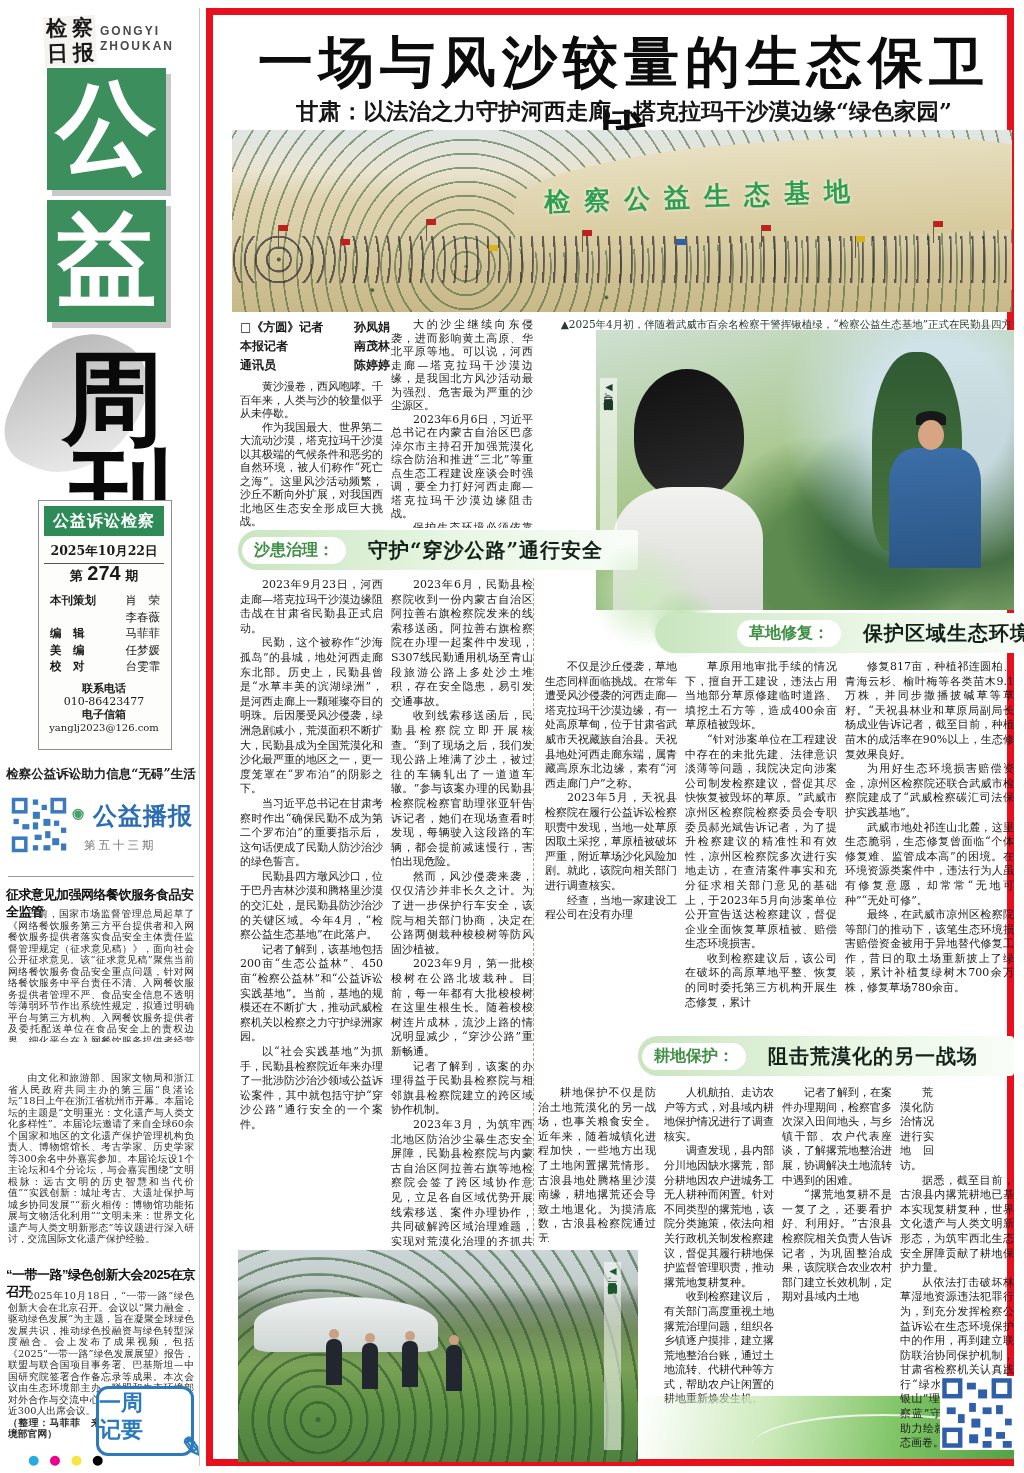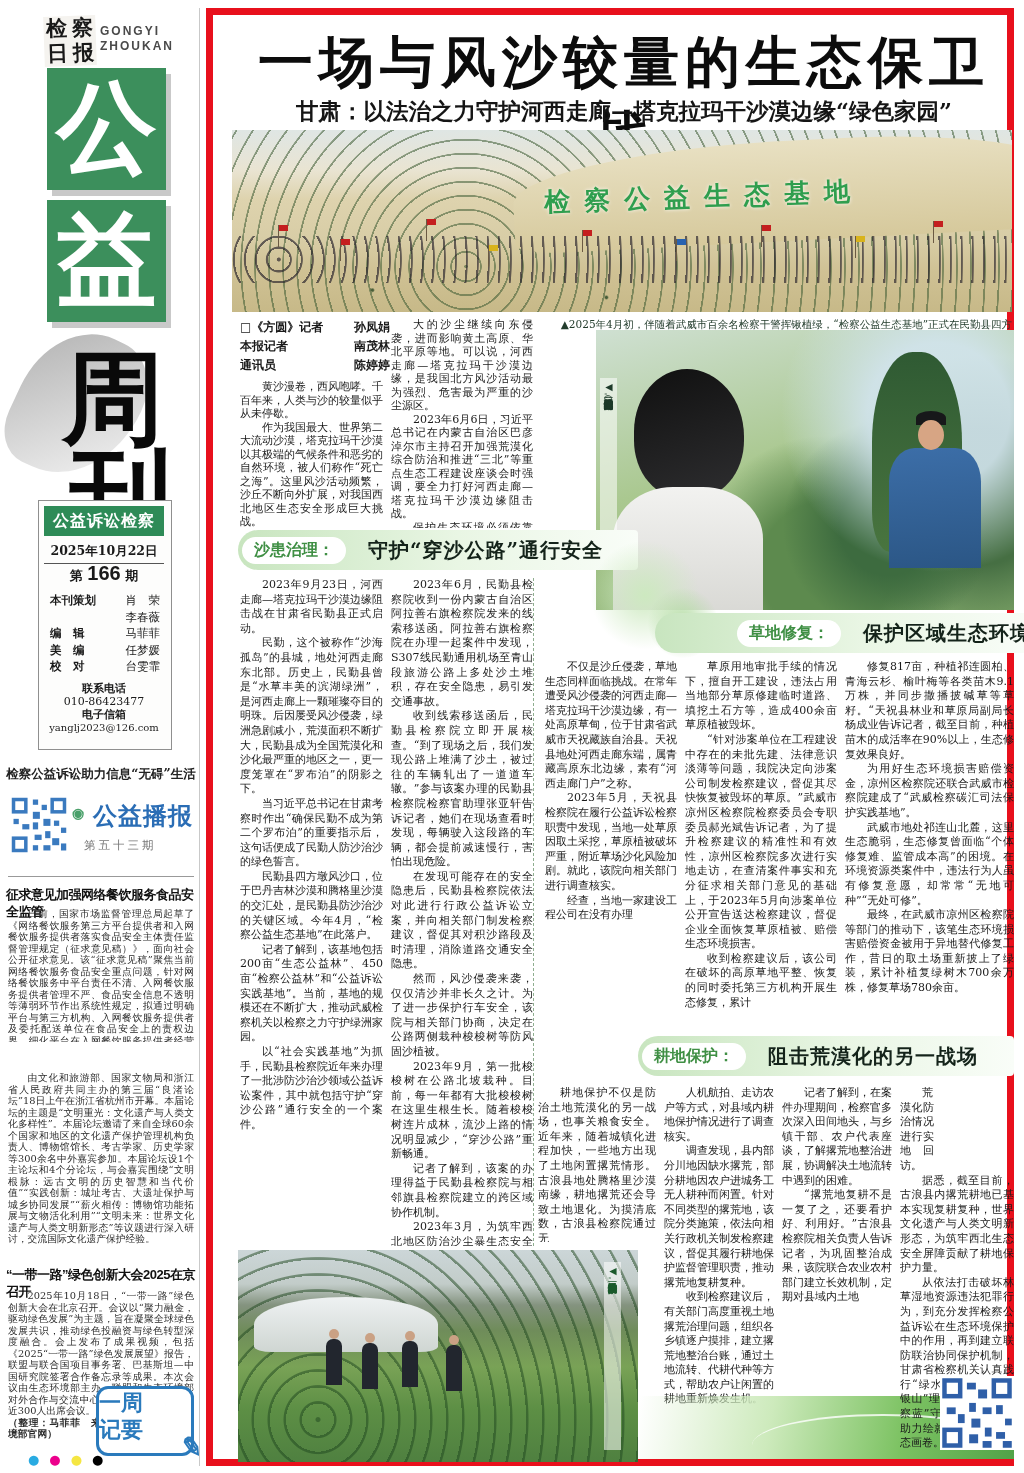--- a/index.html
+++ b/index.html
@@ -171,21 +171,21 @@
   <div class="abs tile" id="tile2">益</div>
   <div class="abs" id="brush"></div>
   <div class="abs bigchar" id="zhou">周</div>
   <div class="abs bigchar" id="kan">刊</div>
 
   <div class="abs" id="infobox"></div>
   <div class="abs" id="colbanner">公益诉讼检察</div>
   <div class="abs" id="pubdate">2025年10月22日</div>
   <div class="abs" id="issue">
     <span>第</span>
-    <b>166</b>
+    <b>274</b>
     <span>期</span>
   </div>
   <div class="abs" id="staff">
     <div class="staffrow">
         <span class="r">本刊策划</span>
         <span>肖　荣</span>
       </div>
     <div class="staffrow">
         <span class="r"></span>
         <span>李春薇</span>
@@ -330,21 +330,20 @@
       <p class="p">2023年9月23日，河西走廊—塔克拉玛干沙漠边缘阻击战在甘肃省民勤县正式启动。</p>
       <p class="p">民勤，这个被称作“沙海孤岛”的县城，地处河西走廊东北部。历史上，民勤县曾是“水草丰美的滨湖绿洲”，是河西走廊上一颗璀璨夺目的明珠。后因屡受风沙侵袭，绿洲急剧减小，荒漠面积不断扩大，民勤县成为全国荒漠化和沙化最严重的地区之一，更一度笼罩在“罗布泊”的阴影之下。</p>
       <p class="p">当习近平总书记在甘肃考察时作出“确保民勤不成为第二个罗布泊”的重要指示后，这句话便成了民勤人防沙治沙的绿色誓言。</p>
       <p class="p">民勤县四方墩风沙口，位于巴丹吉林沙漠和腾格里沙漠的交汇处，是民勤县防沙治沙的关键区域。今年4月，“检察公益生态基地”在此落户。</p>
       <p class="p">记者了解到，该基地包括200亩“生态公益林”、450亩“检察公益林”和“公益诉讼实践基地”。当前，基地的规模还在不断扩大，推动武威检察机关以检察之力守护绿洲家园。</p>
       <p class="p">以“社会实践基地”为抓手，民勤县检察院近年来办理了一批涉防沙治沙领域公益诉讼案件，其中就包括守护“穿沙公路”通行安全的一个案件。</p>
     </div>
   <div class="abs bcol" id="s1c2">
       <p class="p">2023年6月，民勤县检察院收到一份内蒙古自治区阿拉善右旗检察院发来的线索移送函。阿拉善右旗检察院在办理一起案件中发现，S307线民勤通用机场至青山段旅游公路上多处沙土堆积，存在安全隐患，易引发交通事故。</p>
       <p class="p">收到线索移送函后，民勤县检察院立即开展核查。“到了现场之后，我们发现公路上堆满了沙土，被过往的车辆轧出了一道道车辙。”参与该案办理的民勤县检察院检察官助理张亚轩告诉记者，她们在现场查看时发现，每辆驶入这段路的车辆，都会提前减速慢行，害怕出现危险。</p>
-      <p class="p">在发现可能存在的安全隐患后，民勤县检察院依法对此进行行政公益诉讼立案，并向相关部门制发检察建议，督促其对积沙路段及时清理，消除道路交通安全隐患。</p>
       <p class="p">然而，风沙侵袭来袭，仅仅清沙并非长久之计。为了进一步保护行车安全，该院与相关部门协商，决定在公路两侧栽种梭梭树等防风固沙植被。</p>
       <p class="p">2023年9月，第一批梭梭树在公路北坡栽种。目前，每一年都有大批梭梭树在这里生根生长。随着梭梭树连片成林，流沙上路的情况明显减少，“穿沙公路”重新畅通。</p>
       <p class="p">记者了解到，该案的办理得益于民勤县检察院与相邻旗县检察院建立的跨区域协作机制。</p>
       <p class="p">2023年3月，为筑牢西北地区防治沙尘暴生态安全屏障，民勤县检察院与内蒙古自治区阿拉善右旗等地检察院会签了跨区域协作意见，立足各自区域优势开展线索移送、案件办理协作，共同破解跨区域治理难题，实现对荒漠化治理的齐抓共管。</p>
     </div>
   <div class="abs" id="divider"></div>
 
   <div class="abs deco" id="d1"></div>
   <div class="abs deco" id="d2"></div>
 

